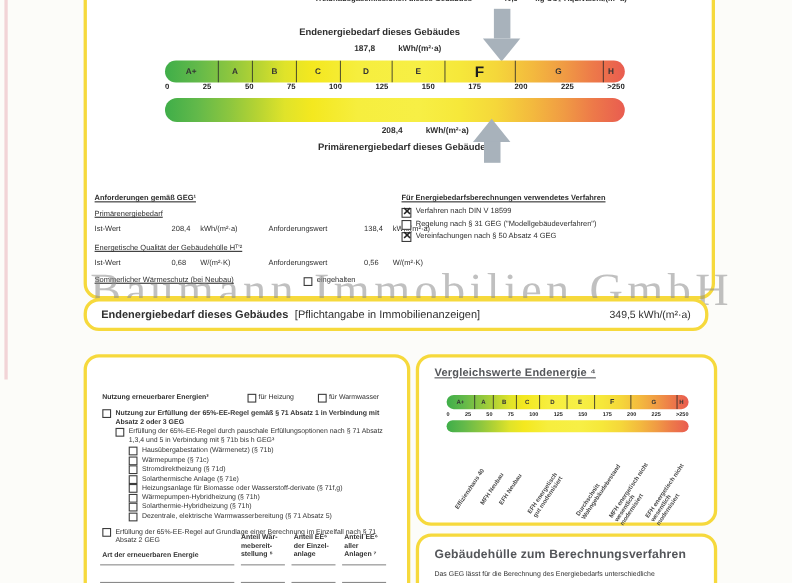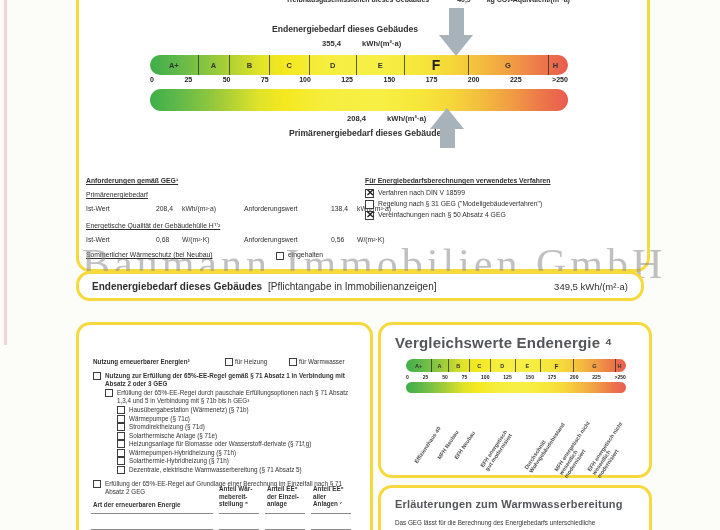--- a/index.html
+++ b/index.html
@@ -53,21 +53,21 @@
 
   <div class="box" style="left:76px;top:-70px;width:568px;height:336px;"></div>
 
   <div class="abs" style="left:286px;top:-4px;font-size:7px;font-weight:bold;white-space:nowrap;">
     <span>Treibhausgasemissionen dieses Gebäudes</span>
     <span style="margin-left:26px;">40,9</span>
     <span style="margin-left:14px;">kg CO₂-Äquivalent/(m²·a)</span>
   </div>
 
   <div class="abs b" style="left:272px;top:24px;font-size:8.6px;">Endenergiebedarf dieses Gebäudes</div>
-  <div class="abs b" style="left:322px;top:39px;font-size:7.6px;">355,4</div>
+  <div class="abs b" style="left:322px;top:39px;font-size:7.6px;">187,8</div>
   <div class="abs b" style="left:362px;top:39px;font-size:7.6px;">kWh/(m²·a)</div>
 
   <div class="arrow" style="left:439px;top:8px;width:34px;height:48px;">
     <div class="shaft" style="left:10px;top:0;width:15px;height:27px;"></div>
     <div class="head" style="left:0;top:27px;border-left:17px solid transparent;border-right:17px solid transparent;border-top:21px solid #a8b2bb;"></div>
   </div>
 
   <div class="abs letterbar scalegrad" style="left:150px;top:55px;width:418px;height:20px;">
     <div class="sep" style="left:11.4%;"></div>
       <div class="sep" style="left:19%;"></div>
@@ -227,21 +227,21 @@
     <div class="blank-line" style="left:140px;top:188px;width:40px;"></div>
     <div class="blank-line" style="left:186px;top:188px;width:40px;"></div>
     <div class="blank-line" style="left:232px;top:188px;width:40px;"></div>
     <div class="blank-line" style="left:12px;top:204px;width:122px;"></div>
     <div class="blank-line" style="left:140px;top:204px;width:40px;"></div>
     <div class="blank-line" style="left:186px;top:204px;width:40px;"></div>
     <div class="blank-line" style="left:232px;top:204px;width:40px;"></div>
   </div>
 
   <div class="box" style="left:378px;top:322px;width:268px;height:150px;">
-    <div class="abs panel-title" style="left:14px;top:9px;font-size:15px;">Vergleichswerte Endenergie ⁴</div>
+    <div class="abs panel-title" style="left:14px;top:9px;font-size:10px;text-decoration:underline;">Vergleichswerte Endenergie ⁴</div>
 
     <div class="abs letterbar scalegrad" style="left:25px;top:34px;width:220px;height:13px;">
       <div class="sep" style="left:11.4%;"></div>
         <div class="sep" style="left:19%;"></div>
       <div class="sep" style="left:28.5%;"></div>
         <div class="sep" style="left:38%;"></div>
       <div class="sep" style="left:49.4%;"></div>
         <div class="sep" style="left:60.8%;"></div>
       <div class="sep" style="left:76%;"></div>
         <div class="sep" style="left:95.1%;"></div>
@@ -275,17 +275,17 @@
       <span class="rlabel nw" style="left:55px;top:62px;">MFH Neubau</span>
       <span class="rlabel nw" style="left:72px;top:62px;">EFH Neubau</span>
       <span class="rlabel" style="left:98px;top:70px;width:48px;">EFH energetisch gut modernisiert</span>
       <span class="rlabel" style="left:142px;top:72px;width:62px;">Durchschnitt Wohngebäudebestand</span>
       <span class="rlabel" style="left:172px;top:74px;width:62px;">MFH energetisch nicht wesentlich modernisiert</span>
       <span class="rlabel" style="left:205px;top:74px;width:62px;">EFH energetisch nicht wesentlich modernisiert</span>
     </div>
   </div>
 
   <div class="box" style="left:378px;top:485px;width:268px;height:80px;">
-    <div class="abs panel-title" style="left:14px;top:10px;font-size:11px;">Erläuterungen zum Warmwasserbereitung</div>
+    <div class="abs panel-title" style="left:14px;top:10px;font-size:11px;">Gebäudehülle zum Berechnungsverfahren</div>
     <div class="abs fine" style="left:14px;top:31px;width:240px;">Das GEG lässt für die Berechnung des Energiebedarfs unterschiedliche</div>
   </div>
 
 </div>
 
 </body></html>

